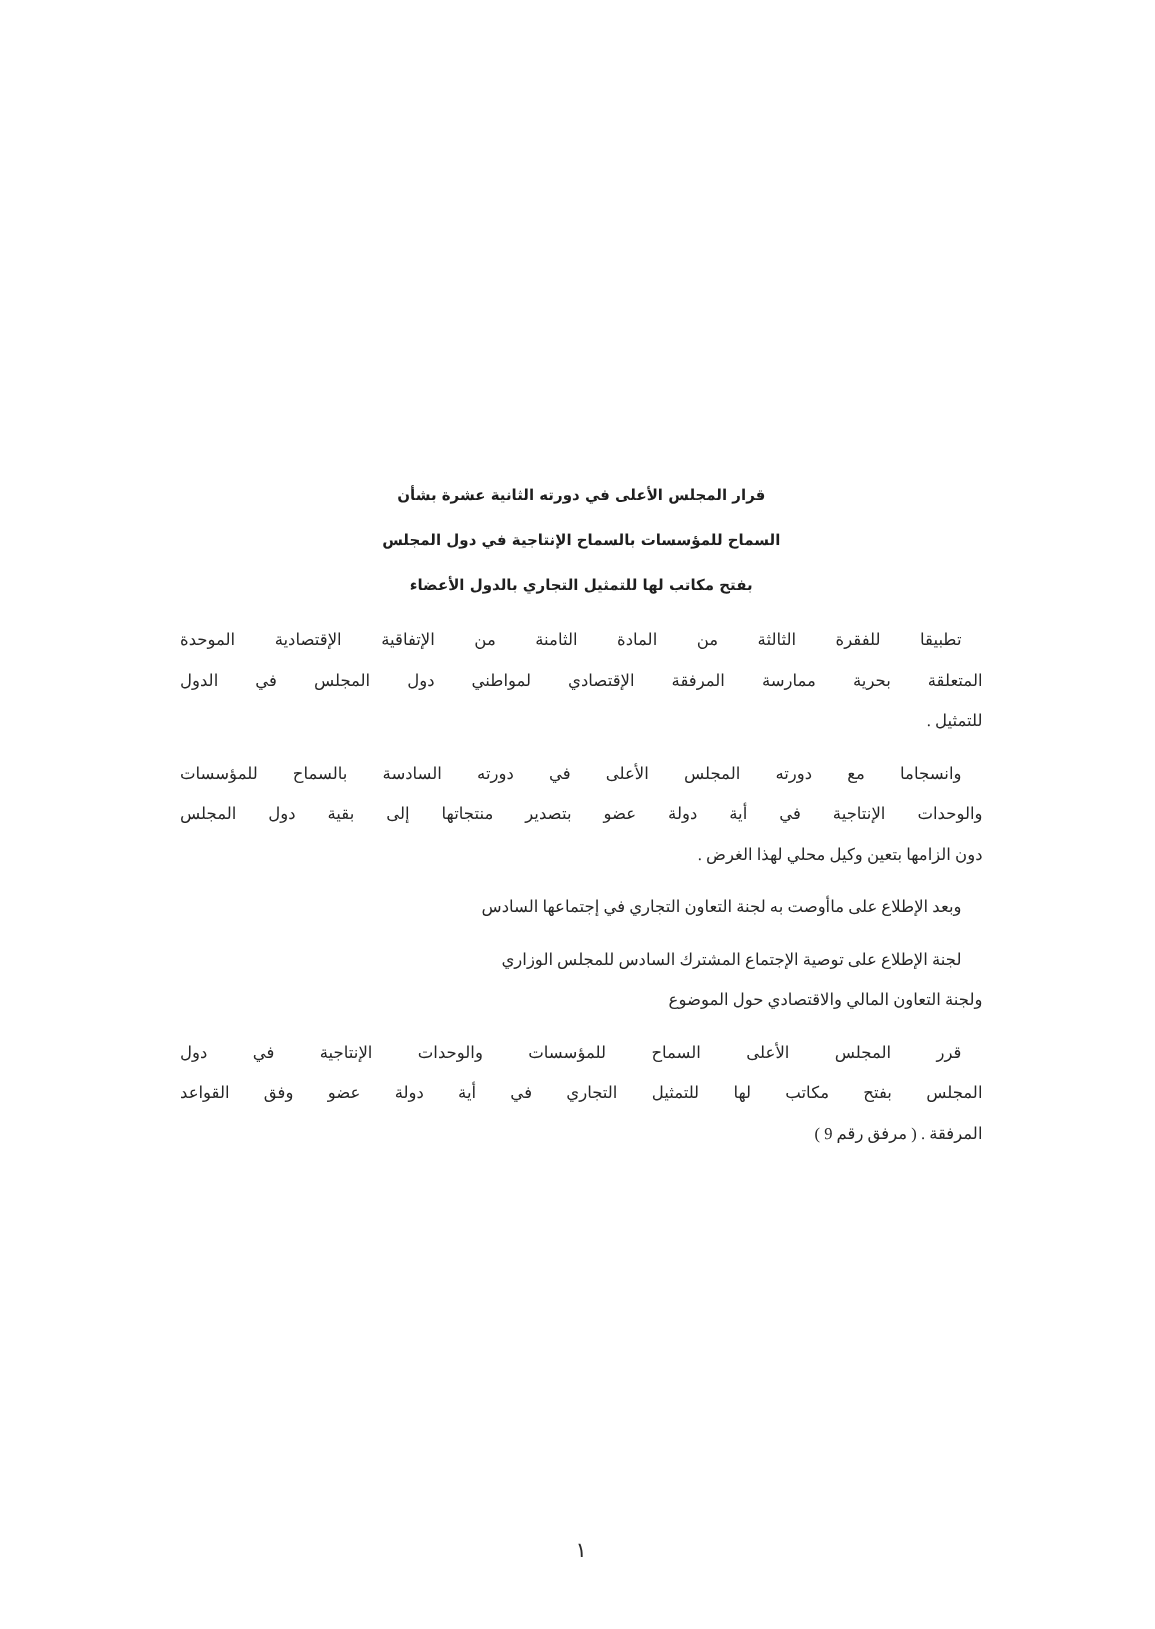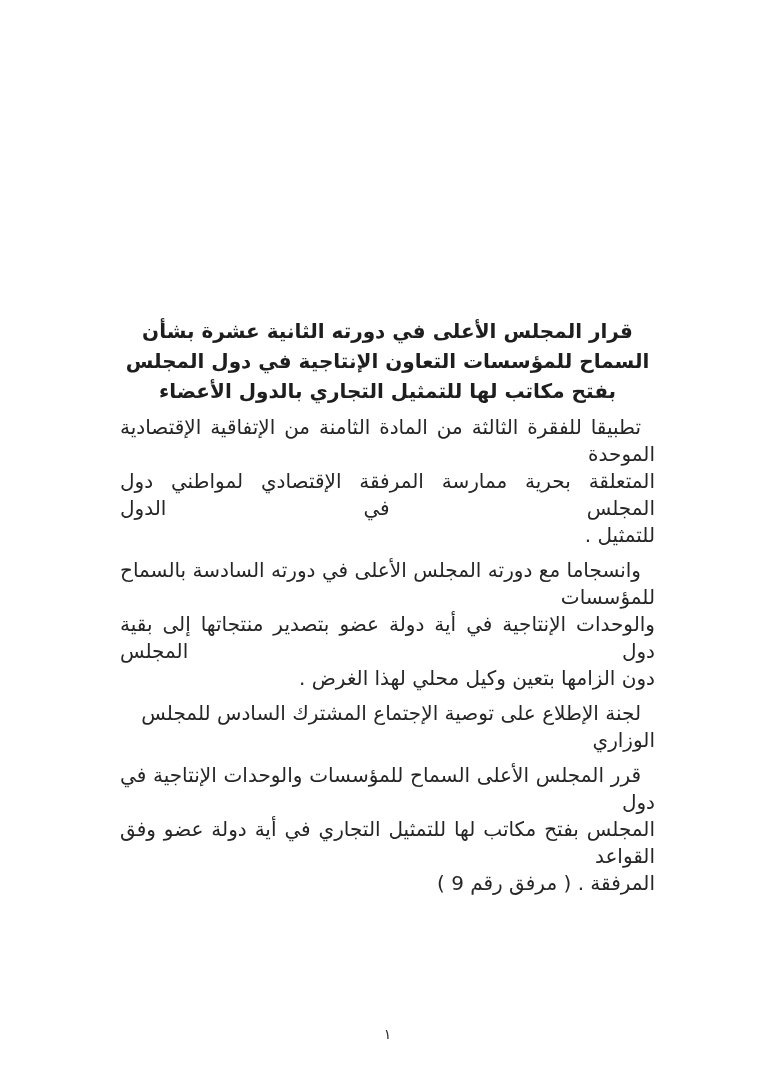--- a/index.html
+++ b/index.html
@@ -23,29 +23,30 @@
   .content {
     position: absolute;
     top: 316px;
     right: 115px;
     width: 535px;
     direction: rtl;
   }
   .title {
     text-align: center;
     font-weight: bold;
-    font-size: 20px;
+    font-size: 10px;
     line-height: 30px;
     color: #1e1e1e;
     margin-bottom: 6px;
   }
   .para {
     margin-top: 8px;
-    font-size: 20px;
+    font-size: 11px;
     line-height: 27px;
+    font-family: Liberation Serif, serif;
   }
   .line {
     direction: rtl;
     unicode-bidi: embed;
   }
   
   .line.fill {
     text-align: justify;
     text-align-last: justify;
   }
@@ -73,41 +74,43 @@
 </style>
 </head>
 <body>
 
 <div class="page">
 
   <div class="content">
 
     <div class="title">
       <div class="line">قرار المجلس الأعلى في دورته الثانية عشرة بشأن</div>
-      <div class="line">السماح للمؤسسات التعاون الإنتاجية في دول المجلس</div>
+      <div class="line">السماح للمؤسسات بالسماح الإنتاجية في دول المجلس</div>
       <div class="line">بفتح مكاتب لها للتمثيل التجاري بالدول الأعضاء</div>
     </div>
 
     <div class="para">
       <div class="line fill first">تطبيقا للفقرة الثالثة من المادة الثامنة من الإتفاقية الإقتصادية الموحدة</div>
       <div class="line fill">المتعلقة بحرية ممارسة المرفقة الإقتصادي لمواطني دول المجلس في الدول</div>
       <div class="line right">للتمثيل .</div>
     </div>
 
     <div class="para">
       <div class="line fill first">وانسجاما مع دورته المجلس الأعلى في دورته السادسة بالسماح للمؤسسات</div>
       <div class="line fill">والوحدات الإنتاجية في أية دولة عضو بتصدير منتجاتها إلى بقية دول المجلس</div>
       <div class="line right">دون الزامها بتعين وكيل محلي لهذا الغرض .</div>
     </div>
 
     <div class="para">
+      <div class="line right first">وبعد الإطلاع على ماأوصت به لجنة التعاون التجاري في إجتماعها السادس</div>
     </div>
 
     <div class="para">
       <div class="line right first">لجنة الإطلاع على توصية الإجتماع المشترك السادس للمجلس الوزاري</div>
+      <div class="line right">ولجنة التعاون المالي والاقتصادي حول الموضوع</div>
     </div>
 
     <div class="para">
       <div class="line fill first">قرر المجلس الأعلى السماح للمؤسسات والوحدات الإنتاجية في دول</div>
       <div class="line fill">المجلس بفتح مكاتب لها للتمثيل التجاري في أية دولة عضو وفق القواعد</div>
       <div class="line right">المرفقة . ( مرفق رقم 9 )</div>
     </div>
 
   </div>
 

